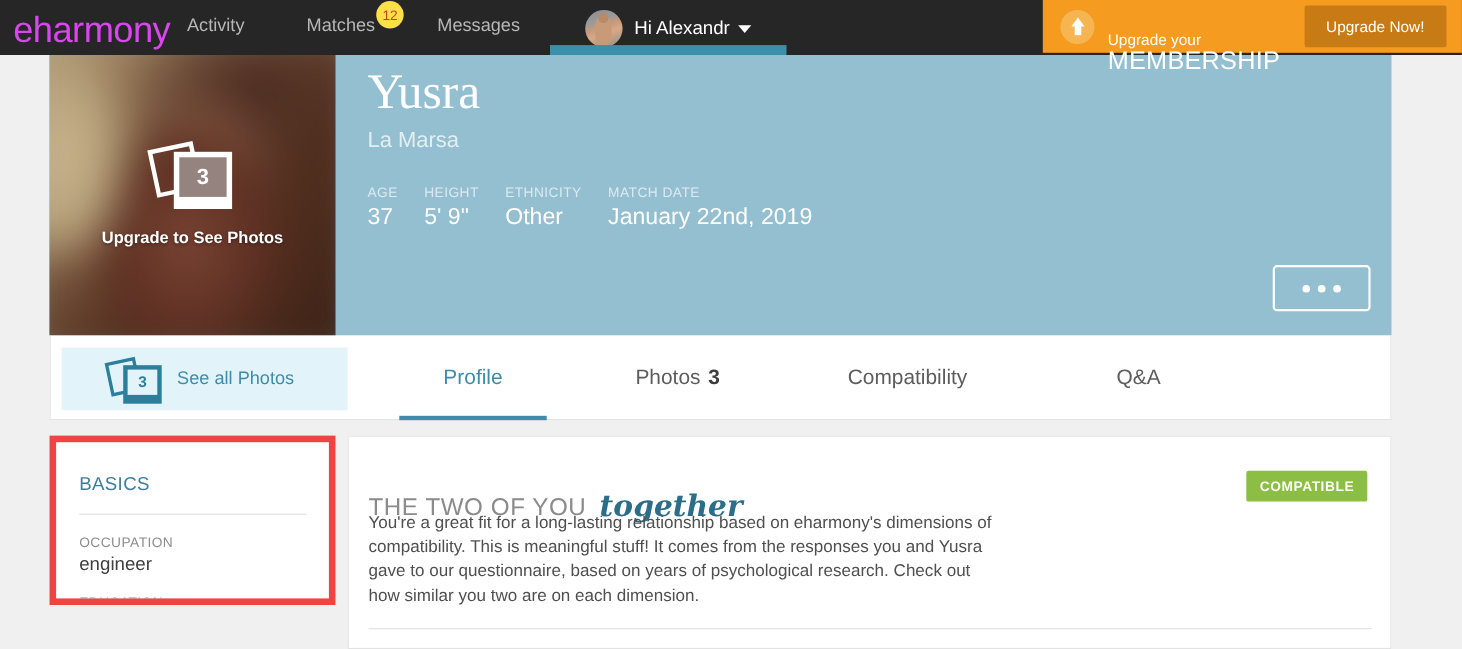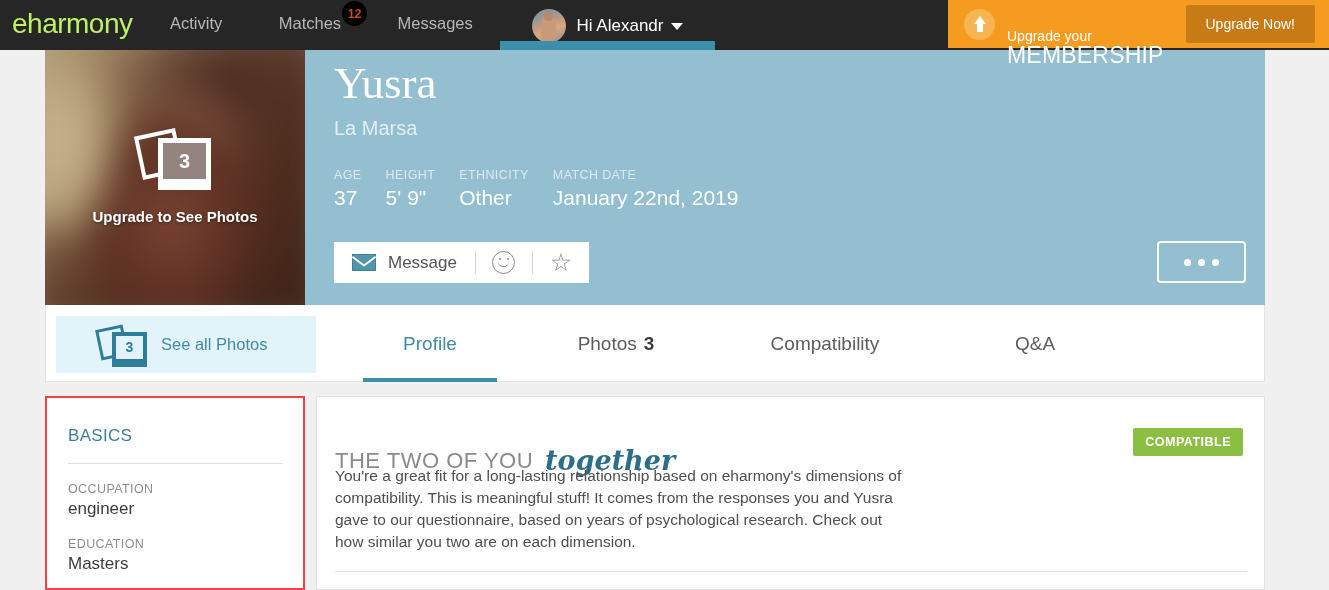--- a/index.html
+++ b/index.html
@@ -11,34 +11,34 @@
   }
   .page { position: relative; width: 1329px; height: 590px; }
 
   
   .topnav {
     position: absolute; top: 0; left: 0; width: 1329px; height: 50px;
     background: #262626; z-index: 30;
   }
   .logo {
     position: absolute; left: 12px; top: 8px;
-    color: #bef264; font-size: 28px; letter-spacing: -0.5px;
+    color: #d946ef; font-size: 33px; letter-spacing: -0.5px;
     font-weight: 300;
   }
   .navlinks { position: absolute; left: 170px; top: 14px; height: 36px; }
   .navlink {
     position: relative; display: inline-block;
     color: #b7b7b7; font-size: 16.5px; margin-right: 52px;
     cursor: pointer;
   }
   .badge-count {
     position: absolute; right: -26px; top: -13px;
     width: 25px; height: 25px; border-radius: 50%;
-    background: #000000; color: #c7451c;
-    font-size: 12.5px; font-weight: bold;
+    background: #fde047; color: #c7451c;
+    font-size: 12.5px; font-weight: normal;
     display: flex; align-items: center; justify-content: center; margin-left: 28px;
   }
   .usermenu {
     position: absolute; left: 500px; top: 1px; width: 215px; height: 50px;
     display: flex; align-items: center; justify-content: center;
     cursor: pointer;
   }
   .usermenu-bar {
     position: absolute; left: 500px; top: 41px; width: 215px; height: 9px;
     background: #3c8fab; z-index: 31;
@@ -232,22 +232,22 @@
   }
   .tab.active { color: #3f8ca8; }
   .tab.active::after {
     content: ""; position: absolute; left: 0; bottom: 0;
     width: 100%; height: 4px; background: #3f8ca8;
   }
   .tab-count { font-weight: bold; margin-left: 7px; color: #3d3d3d; }
 
   
   .sidecard {
-    position: absolute; left: 45px; top: 396px; width: 260px; height: 194px;
-    background: #ffffff; border: 2px solid #ef4444; overflow: hidden;
+    position: absolute; left: 45px; top: 396px; width: 260px; height: 154px;
+    background: #ffffff; border: 6px solid #ef4444; overflow: hidden;
   }
   .side-title {
     color: #3f7f9b; font-size: 17px; margin: 28px 0 0 21px; letter-spacing: 0.3px;
   }
   .side-rule {
     height: 1px; background: #e0e0e0; margin: 17px 20px 0 21px;
   }
   .side-field { margin: 18px 0 0 21px; }
   .side-label {
     color: #8e8e8e; font-size: 12.5px; letter-spacing: 0.4px; margin-bottom: 3px;
@@ -348,38 +348,20 @@
           <div class="stat-label">ETHNICITY</div>
           <div class="stat-value">Other</div>
         </div>
         <div class="stat">
           <div class="stat-label">MATCH DATE</div>
           <div class="stat-value">January 22nd, 2019</div>
         </div>
       </div>
     </div>
 
-    <div class="actionbar">
-      <div class="act-msg">
-        <span class="env-icon"></span>
-        <span class="act-msg-label">Message</span>
-      </div>
-      <div class="act-div"></div>
-      <div class="act-icon-btn">
-        <span class="smiley">
-          <span class="eye l"></span>
-            <span class="eye r"></span>
-            <span class="mouth"></span>
-        </span>
-      </div>
-      <div class="act-div"></div>
-      <div class="act-icon-btn">
-        <span class="star-ic">☆</span>
-      </div>
-    </div>
 
     <div class="more-btn">
       <span class="dot"></span>
       <span class="dot"></span>
       <span class="dot"></span>
     </div>
   </div>
 
   <div class="tabstrip">
     <div class="see-all-photos">

